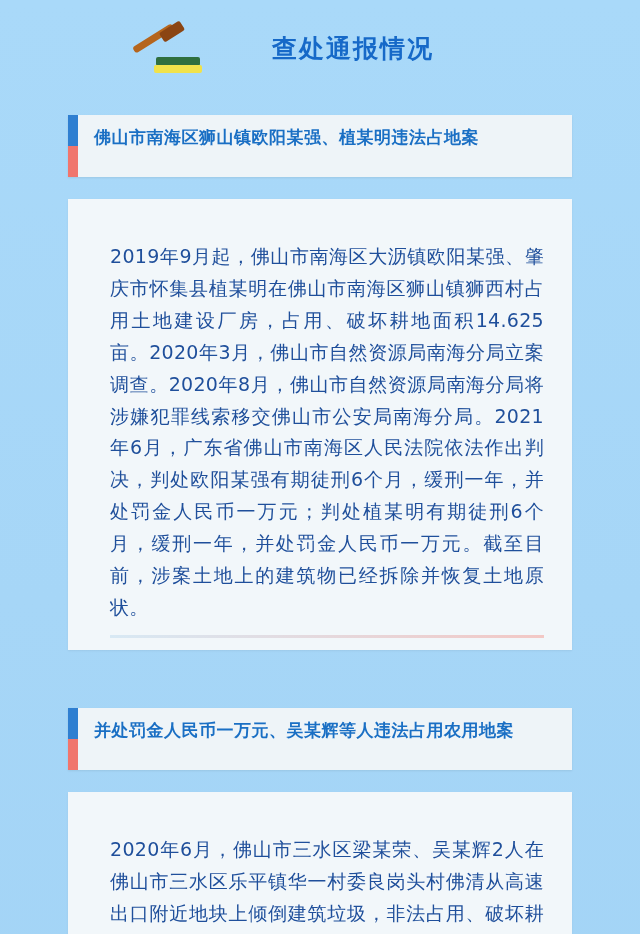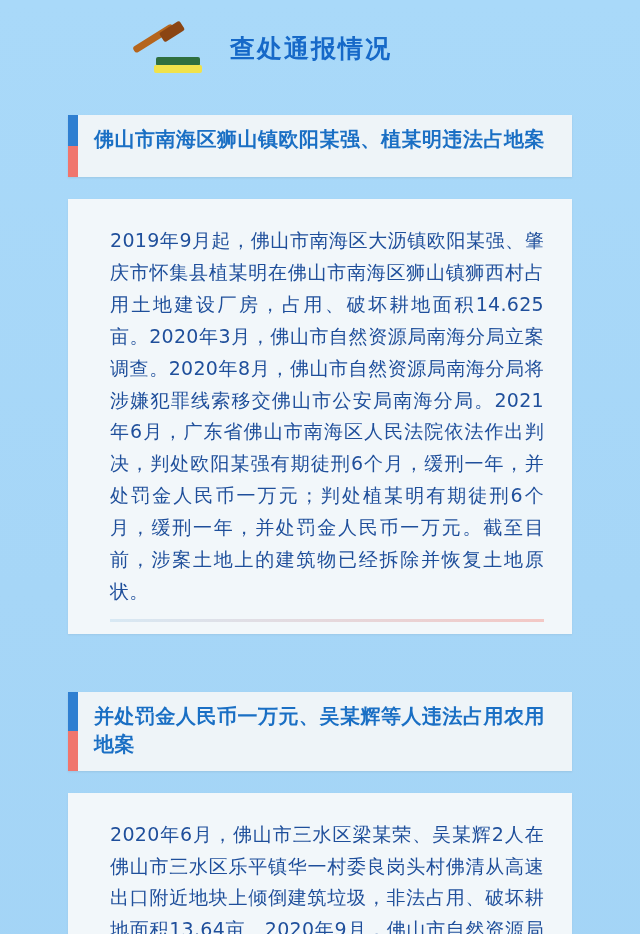--- a/index.html
+++ b/index.html
@@ -23,20 +23,21 @@
     box-sizing: border-box;
   }
 
   
   .header {
     display: flex;
     align-items: center;
     padding: 26px 0 0 130px;
     height: 70px;
     box-sizing: border-box;
+    gap: 42px;
   }
   .gavel-icon {
     width: 78px;
     height: 54px;
     position: relative;
     flex: 0 0 auto;
     margin-right: 22px;
   }
   .gavel-icon .handle {
     position: absolute;
@@ -105,31 +106,31 @@
     flex: 0 0 auto;
     width: 10px;
     display: flex;
     flex-direction: column;
   }
   .title-accent .top { flex: 1; background: #2f7fd1; }
   .title-accent .bottom { flex: 1; background: #f0756d; }
 
   .case-title-text {
     padding: 10px 16px 12px 16px;
-    font-size: 20px;
+    font-size: 17px;
     font-weight: bold;
     color: #1a6fc4;
     line-height: 1.42;
     letter-spacing: 0.5px;
   }
 
   .case-body {
     margin-top: 22px;
     background: #f2f7fa;
-    padding: 26px 28px 26px 42px;
+    padding: 42px 28px 26px 42px;
     box-shadow: 0 1px 2px rgba(0,0,0,0.06);
     position: relative;
   }
   .case-body .para {
     font-size: 19px;
     line-height: 1.68;
     color: #1f4f9b;
     text-align: justify;
     letter-spacing: 0.3px;
     margin: 0;

